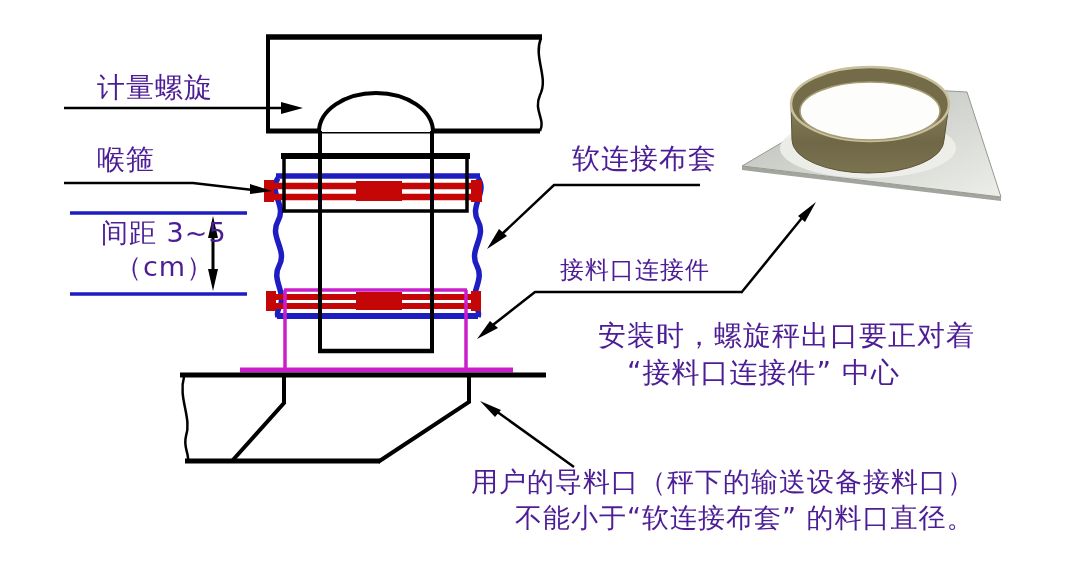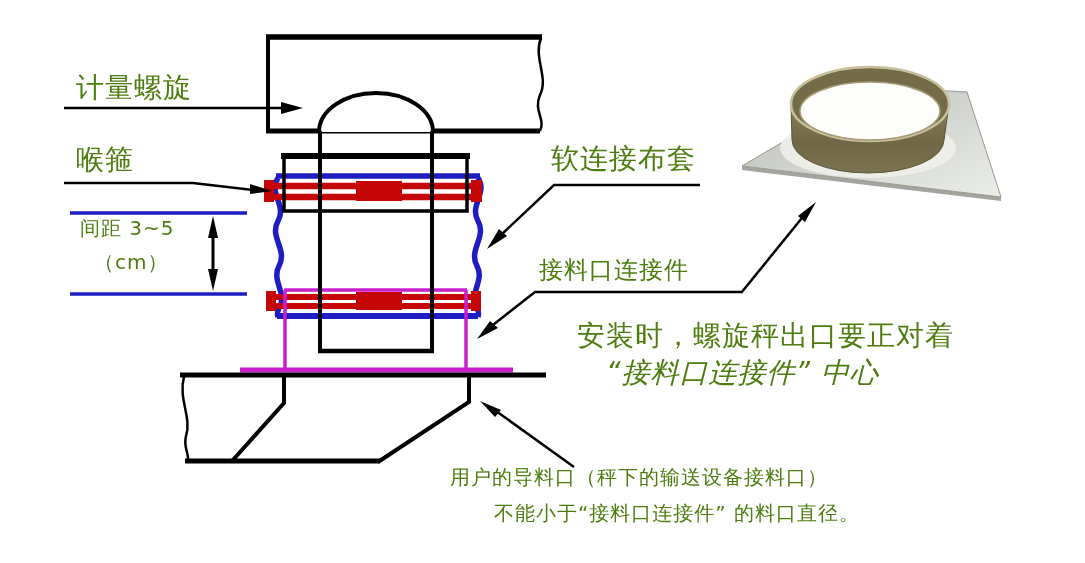--- a/index.html
+++ b/index.html
@@ -8,26 +8,27 @@
     width:1085px;height:563px;
     background:#fff;
     font-family:"DejaVu Sans","Liberation Sans",sans-serif;
     color:#000;
     overflow:hidden;
   }
   .canvas{position:absolute;left:0;top:0;width:1085px;height:563px;}
   .lbl{
     position:absolute;
     white-space:nowrap;
-    color:#4d7c0f;
+    color:#4c1d95;
     letter-spacing:1px;
     line-height:1.15;
+    margin-left:21px;
   }
   .fs28{font-size:28px;}
-  .fs27{font-size:20px;}
+  .fs27{font-size:27px;}
   .fs24{font-size:24px;}
 </style>
 </head>
 <body>
 
 <div class="page">
 
   <svg class="canvas" viewBox="0 0 1085 563">
     <defs>
       <linearGradient id="plateGrad" x1="0" y1="0" x2="1" y2="1">
@@ -153,17 +154,17 @@
     </g>
   </svg>
 
   <div class="lbl fs28" style="left:76px;top:72px;">计量螺旋</div>
   <div class="lbl fs28" style="left:76px;top:144px;">喉箍</div>
   <div class="lbl fs27" style="left:80px;top:217px;">间距 3~5</div>
   <div class="lbl fs28" style="left:551px;top:143px;">软连接布套</div>
   <div class="lbl fs27" style="left:94px;top:251px;">（cm）</div>
   <div class="lbl fs28" style="left:577px;top:320px;">安装时，螺旋秤出口要正对着</div>
   <div class="lbl fs24" style="left:539px;top:257px;">接料口连接件</div>
-  <div class="lbl fs28" style="left:606px;top:357px;font-style:italic;">“接料口连接件” 中心</div>
+  <div class="lbl fs28" style="left:606px;top:357px;">“接料口连接件” 中心</div>
   <div class="lbl fs27" style="left:450px;top:466px;text-align:center;">用户的导料口（秤下的输送设备接料口）</div>
-  <div class="lbl fs27" style="left:494px;top:502px;">不能小于“接料口连接件” 的料口直径。</div>
+  <div class="lbl fs27" style="left:494px;top:502px;">不能小于“软连接布套” 的料口直径。</div>
 
 </div>
 
 </body></html>

